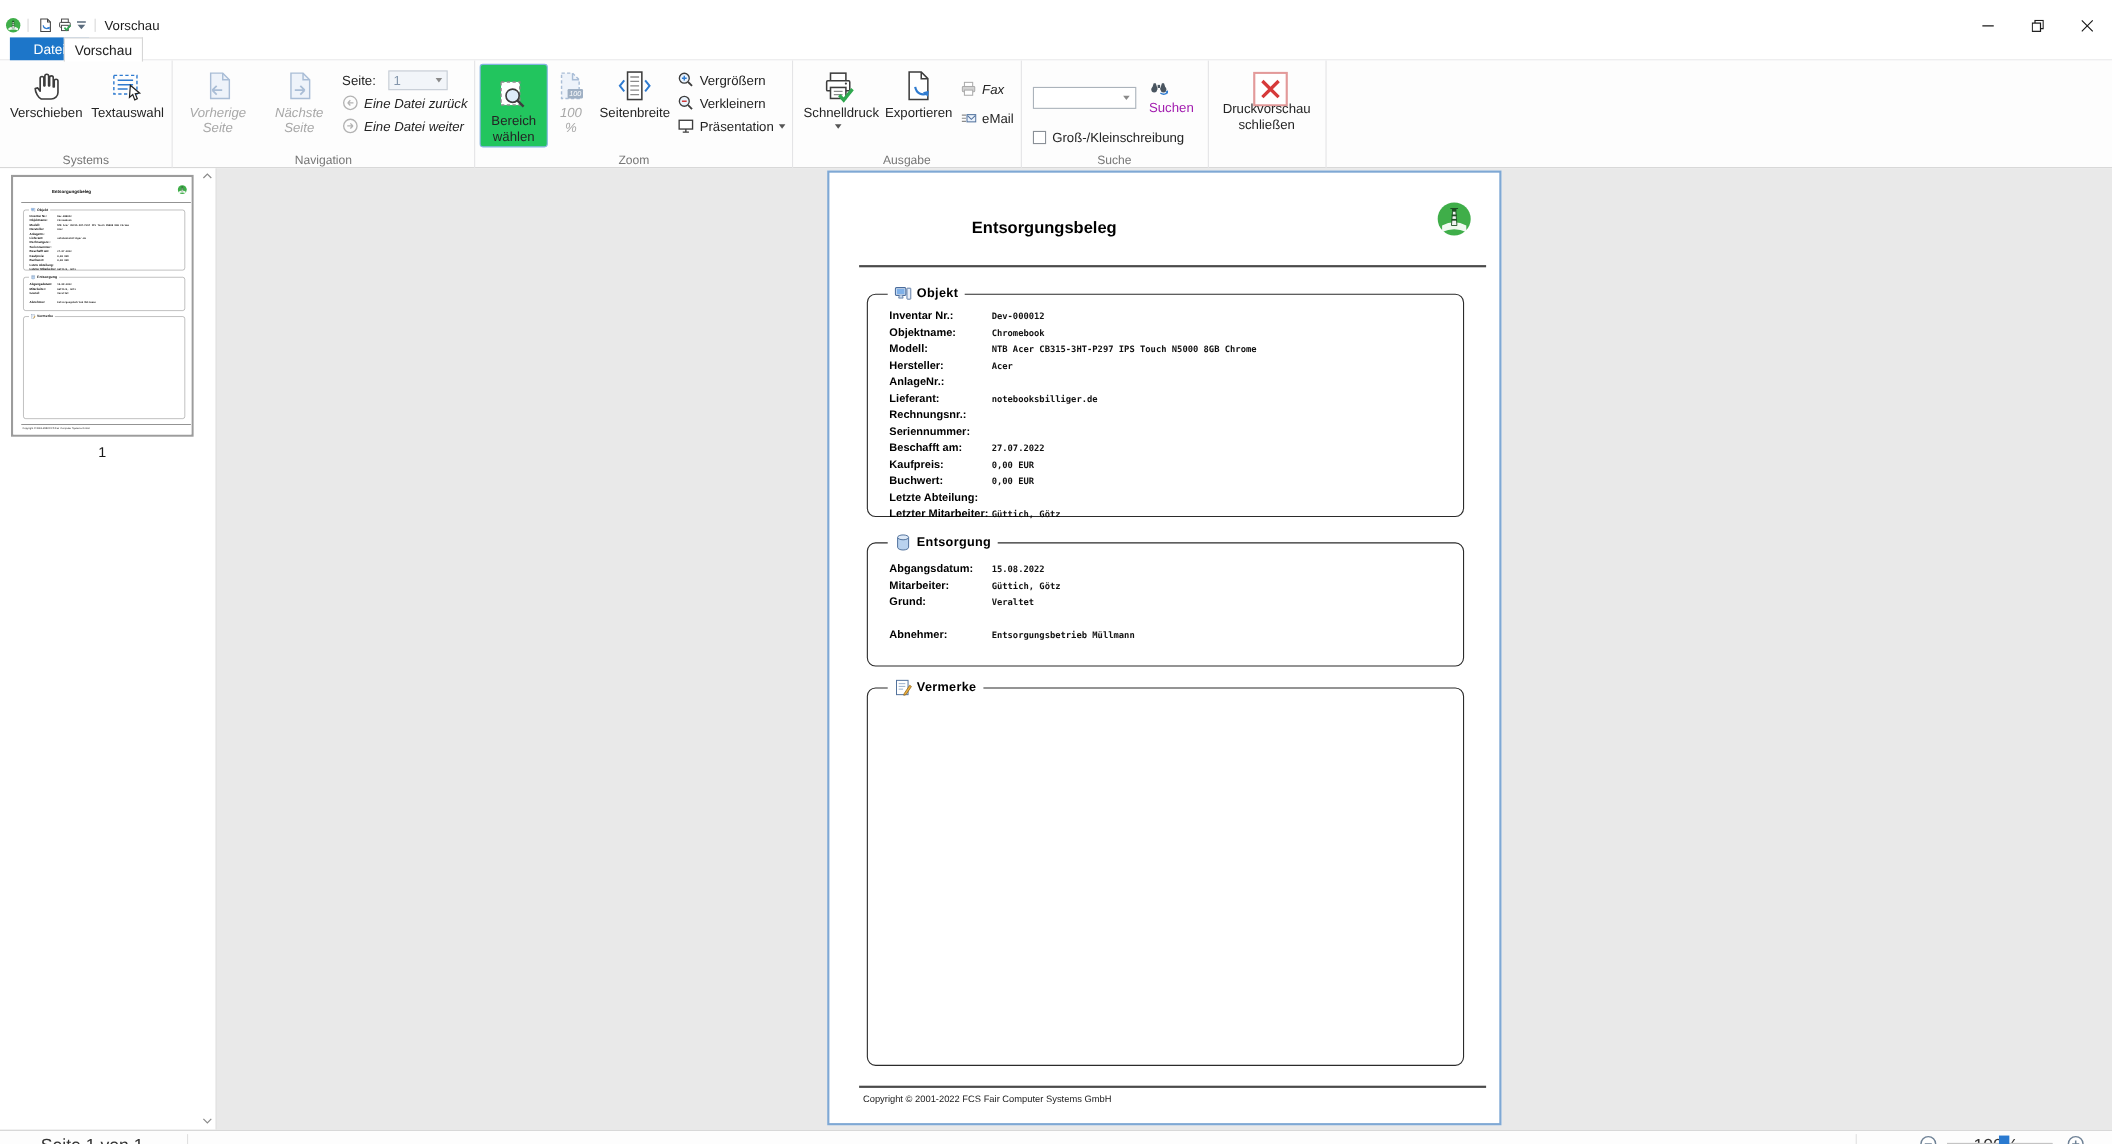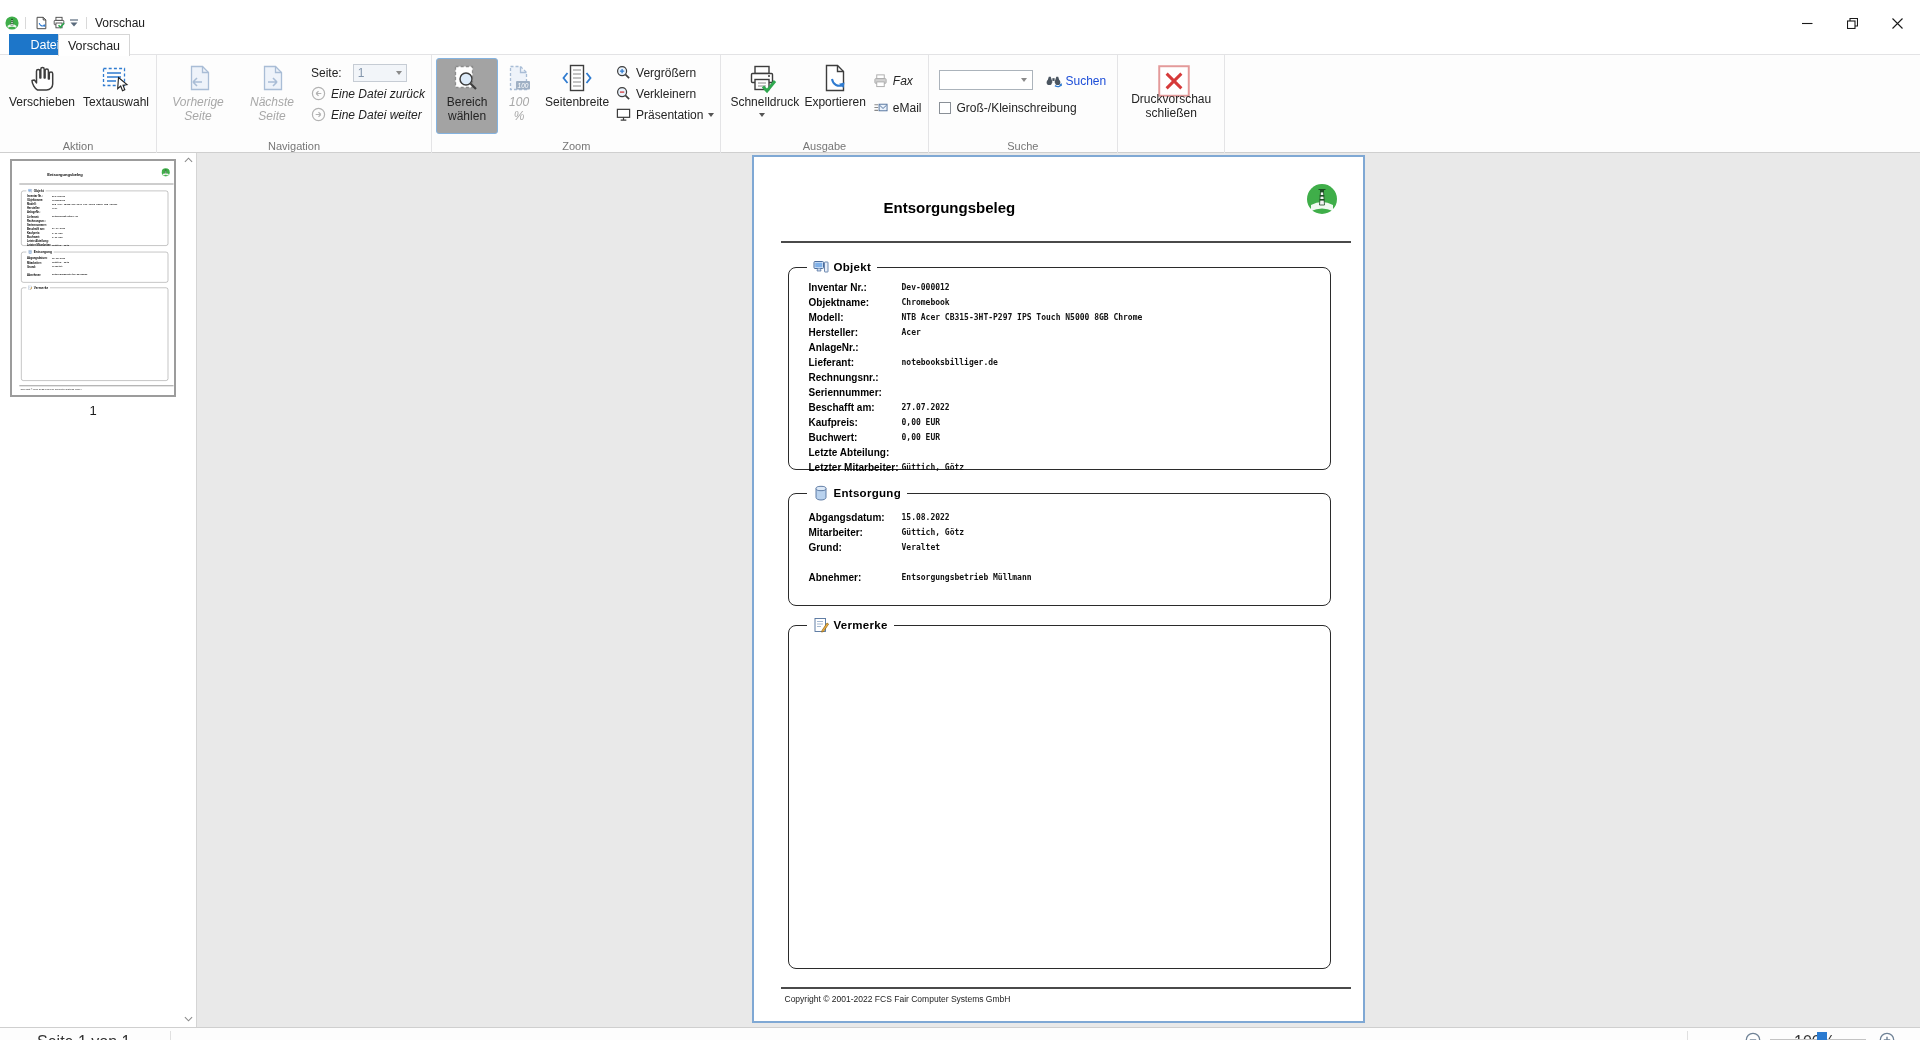--- a/index.html
+++ b/index.html
@@ -26,35 +26,35 @@
   .tab-active { left:58px; width:72px; background:#fff; color:#222; border:1px solid #d6d6d6; border-bottom:none; height:22px; z-index:2; }
 
   
   .ribbon { position:absolute; top:43px; left:0; right:0; height:98px; background:#fdfdfd; border-bottom:1px solid #cfcfcf; display:flex; }
   .rgroup { position:relative; height:98px; border-right:1px solid #e4e4e6; display:flex; align-items:flex-start; padding:3px 4px 18px 4px; }
   .glabel { position:absolute; bottom:1px; left:0; right:0; text-align:center; font-size:11px; color:#767676; }
   .bigbtn { height:76px; display:flex; flex-direction:column; align-items:center; padding:2px 4px; border-radius:3px; border:1px solid transparent; }
   .bigbtn .bico { width:32px; height:32px; margin:1px 0 2px; flex:none; }
   .bigbtn .bico svg { width:32px; height:32px; }
   .blabel { font-size:12px; line-height:13.5px; text-align:center; color:#242424; max-width:64px; }
-  .bigbtn.sel { background:#a3a3a3; border:1px solid #84b3e0; }
+  .bigbtn.sel { background:#22c55e; border:1px solid #84b3e0;justify-content:flex-end; }
   .dis, .dis .blabel { color:#a8a8a8;font-style:italic; }
   .vstack { display:flex; flex-direction:column; padding-top:4px; }
   .srow { display:flex; align-items:center; gap:5px; height:19px; font-size:12px; color:#242424; margin:1px 2px; }
   .srow svg { width:15px; height:15px; flex:none; }
   .spin { width:54px; height:18px; background:#f2f5f9; border:1px solid #c6ccd4; display:flex; align-items:center; justify-content:space-between; padding:0 4px; color:#8496ac; font-size:12px; margin-left:6px; }
   .caret { width:0; height:0; border-left:3.5px solid transparent; border-right:3.5px solid transparent; border-top:4px solid #8a8a8a; }
   .caret.dark { border-top-color:#555; }
   .combo { width:94px; height:20px; background:#fff; border:1px solid #abb3bb; display:flex; align-items:center; justify-content:flex-end; padding:0 5px; }
   .combo input { border:none; outline:none; width:74px; font-size:12px; background:transparent; }
   .cb { width:12px; height:12px; border:1px solid #8a9097; background:#fff; flex:none; }
   .suche-inner { display:flex; flex-direction:column; padding:12px 4px 0 6px; }
   .suche-row1 { display:flex; align-items:center; gap:9px; }
   .suche-row2 { display:flex; align-items:center; gap:6px; margin-top:11px; font-size:12px; color:#242424; }
-  .suchen-btn { display:flex; align-items:flex-end; gap:4px; font-size:12px; color:#1d4ed8; padding:2px 3px; }
+  .suchen-btn { display:flex; align-items:flex-start; gap:4px; font-size:12px; color:#a21caf; padding:2px 3px;flex-direction:column; }
   .suchen-btn svg { width:17px; height:15px; }
 
   
   .thumbpanel { position:absolute; left:0; top:141px; width:197px; bottom:25px; background:#fff; border-right:1px solid #d5d5d5; }
   .thumb { position:absolute; left:10px; top:6px; width:166px; height:238px; border:2px solid #9c9c9c; background:#fff; overflow:hidden; }
   .thumb-scale { position:absolute; left:0; top:0; width:613px; height:868px; transform:scale(0.2706); transform-origin:0 0; }
   .thumb-scale .page { left:0 !important; top:0 !important; border:none !important; width:609px; height:868px; }
   .thumb-num { position:absolute; left:10px; top:250px; width:166px; text-align:center; font-size:13px; color:#1a1a1a; }
   .pscroll { position:absolute; right:2px; width:12px; display:flex; justify-content:center; }
   .pscroll svg { width:9px; height:6px; stroke:#8a8a8a; fill:none; stroke-width:1.2; }
@@ -167,21 +167,21 @@
         <span class="blabel">Verschieben</span>
       </div>
       <div class="bigbtn">
         <span class="bico"><svg viewBox="0 0 32 32">
               <rect x="4.5" y="6.5" width="21" height="17" fill="none" stroke="#2f7bd0" stroke-width="1.3" stroke-dasharray="3 2.2"></rect>
               <path d="M8 11h14M8 15h14M8 19h9" stroke="#2f7bd0" stroke-width="1.4"></path>
               <path d="M19.5 15.5l8.5 7.2-4 .5 1.8 4.6-2.3 1-1.8-4.8-3 2.6z" fill="#fff" stroke="#222" stroke-width="1.1"></path>
             </svg></span>
         <span class="blabel">Textauswahl</span>
       </div>
-      <div class="glabel">Aktion</div>
+      <div class="glabel">Systems</div>
     </div>
 
     <div class="rgroup" style="min-width:233px">
       <div class="bigbtn dis">
         <span class="bico"><svg viewBox="0 0 32 32">
               <path d="M9.5 4.5h11l6 6v17h-17z" fill="#eef3fa" stroke="#a9bdd6" stroke-width="1.3"></path>
               <path d="M20.5 4.5v6h6" fill="none" stroke="#a9bdd6" stroke-width="1.3"></path>
               <path d="M20 20H11m0 0l4-4m-4 4l4 4" stroke="#a9bdd6" stroke-width="1.6" fill="none"></path>
             </svg></span>
         <span class="blabel">Vorherige Seite</span>

